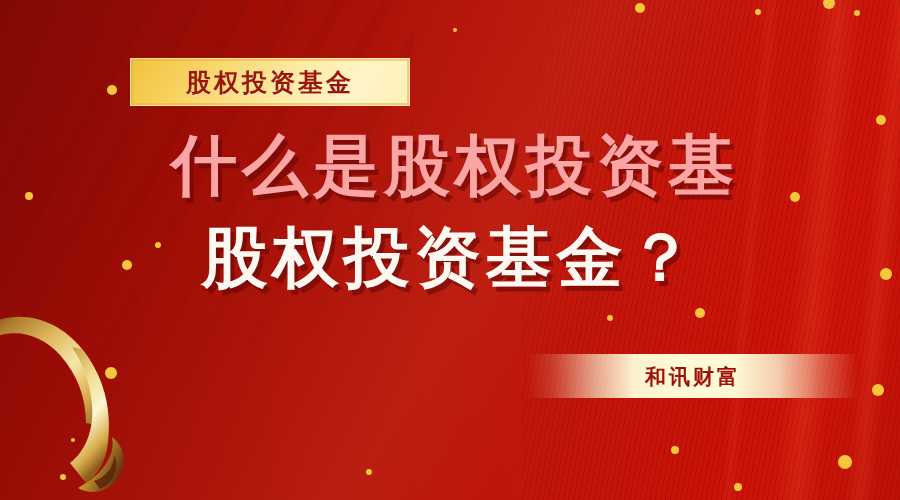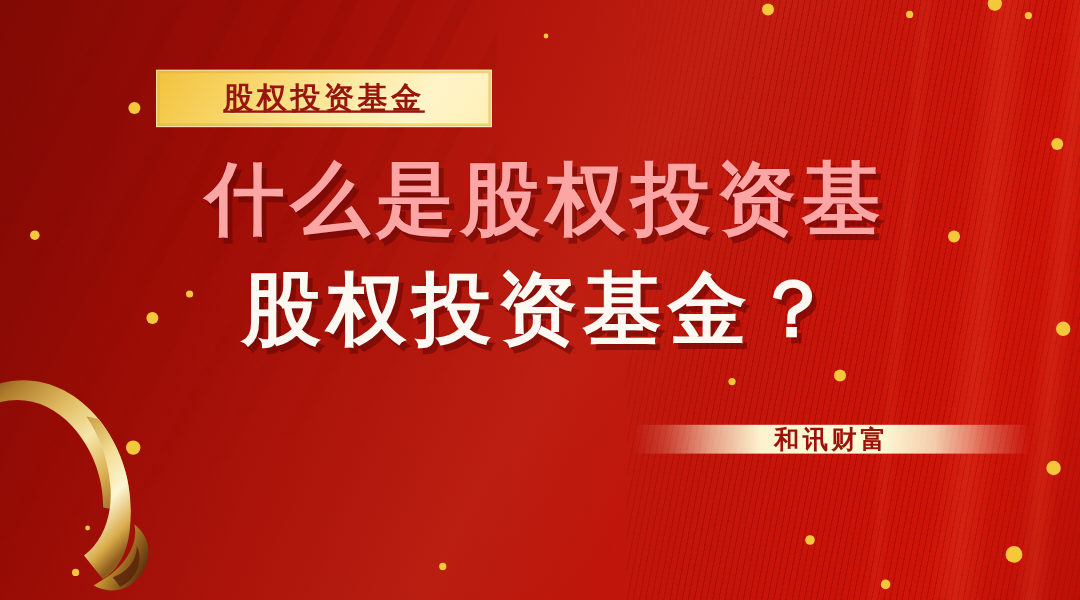--- a/index.html
+++ b/index.html
@@ -91,21 +91,21 @@
   
   .badge{
     position:absolute;left:130px;top:58px;width:280px;height:48px;
     background:linear-gradient(125deg,#f2c23c 0%,#f7d260 22%,#fdeba8 58%,#fff4c9 78%,#fdf0b6 100%);
     box-shadow:inset 0 0 0 1px rgba(255,255,255,.55),
                inset 0 0 0 3px rgba(233,176,52,.55);
     display:flex;align-items:center;justify-content:center;
   }
   .badge-text{
     color:#99160b;font-size:25px;font-weight:bold;letter-spacing:3px;
-    line-height:1;text-shadow:0 1px 0 rgba(255,255,255,.35);text-decoration:underline;
+    line-height:1;text-shadow:0 1px 0 rgba(255,255,255,.35);
   }
 
   
   .headline{position:absolute;left:0;top:132px;width:900px;text-align:center;}
   .hl-line{
     font-size:66px;font-weight:bold;line-height:1.0;letter-spacing:5px;
     white-space:nowrap;
   }
   .hl-line.l1{
     color:#fca5a5;
@@ -113,21 +113,21 @@
     text-shadow:4px 5px 0 rgba(96,6,3,.55), 0 0 1px rgba(96,6,3,.4);
   }
   .hl-line.l2{
     color:#fdf8f1;
     margin-top:26px;
     text-shadow:4px 5px 0 rgba(96,6,3,.55), 0 0 1px rgba(96,6,3,.4);
   }
 
   
   .brandbar{
-    position:absolute;left:528px;top:354px;width:330px;height:24px;
+    position:absolute;left:528px;top:354px;width:330px;height:44px;
     background:linear-gradient(to right,
        rgba(255,250,214,0) 0%,
        rgba(255,250,214,.18) 8%,
        rgba(255,250,214,.62) 20%,
        rgba(255,250,214,.96) 32%,
        rgba(255,250,214,1) 45%,
        rgba(255,250,214,1) 62%,
        rgba(255,250,214,.80) 76%,
        rgba(255,250,214,.35) 88%,
        rgba(255,250,214,0) 100%);

